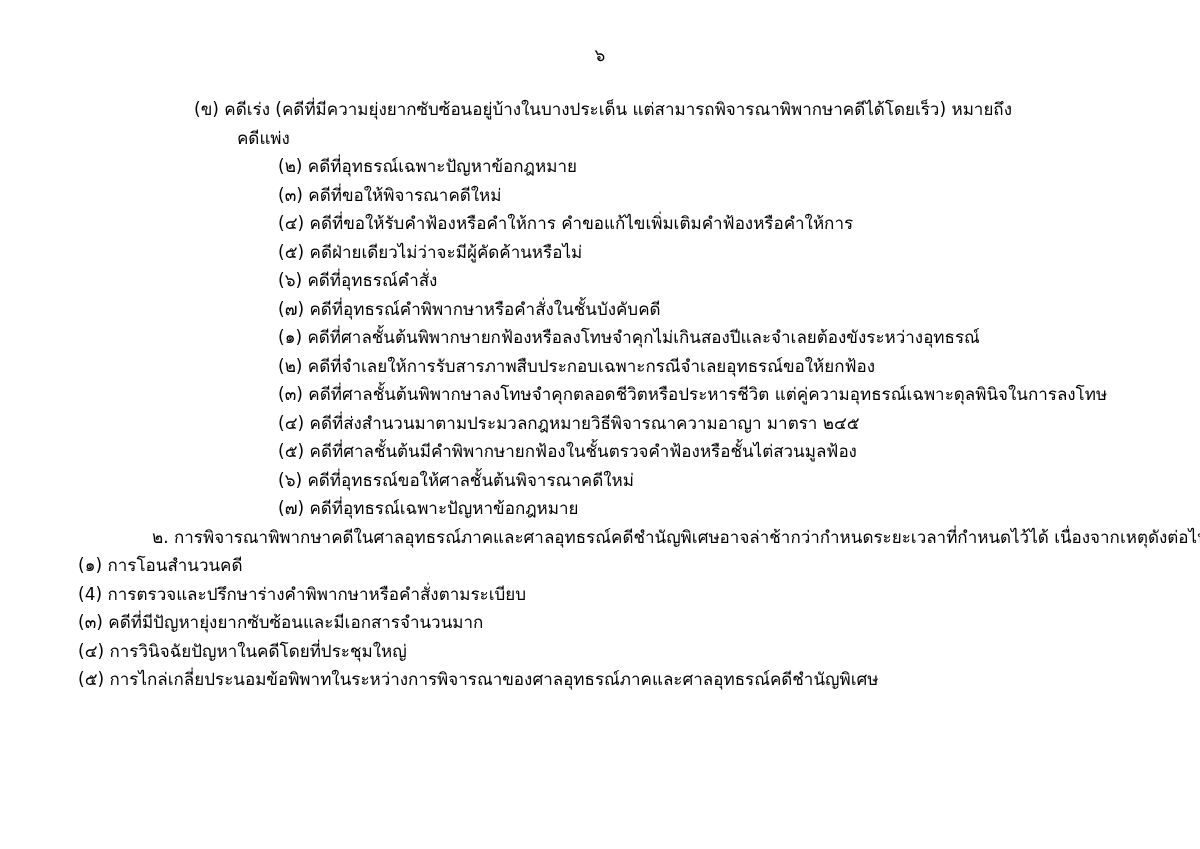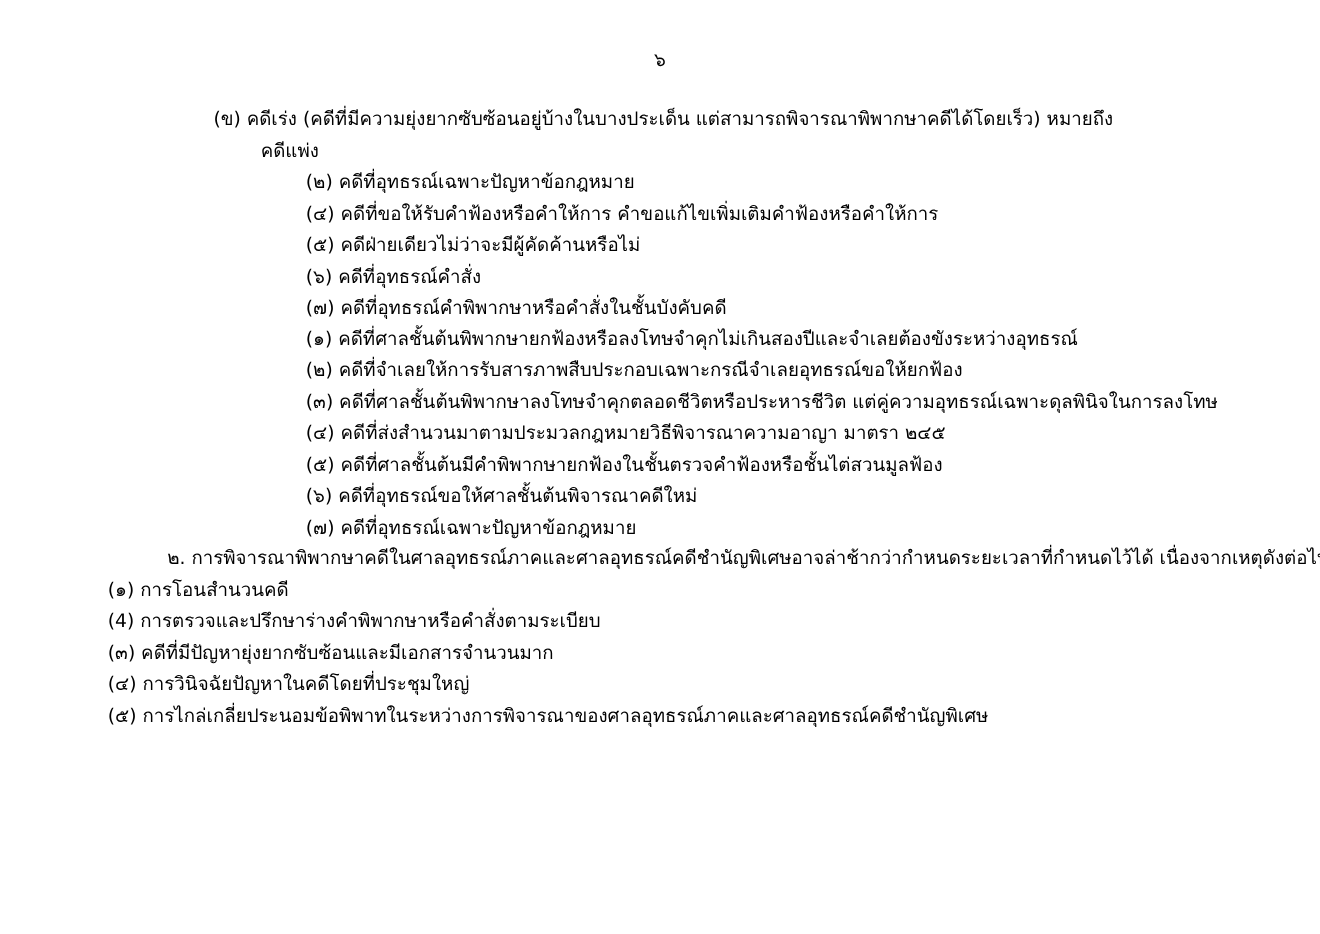--- a/index.html
+++ b/index.html
@@ -35,35 +35,36 @@
     font-size: 17px;
     line-height: 28.5px;
     height: 28.5px;
     white-space: nowrap;
   }
   
   .ind-b   { padding-left: 194px; }  
   .ind-g   { padding-left: 237px; }  
   .ind-i   { padding-left: 278px; }  
   .ind-s2  { padding-left: 152px; }  
-  .ind-s2i { padding-left: 98px; }  
+  .ind-s2i { padding-left: 78px; }  
 </style>
 </head>
 <body>
 
 <div class="page">
 
   <div class="pageno">๖</div>
 
   <div class="content">
 
     <div class="line ind-b">(ข) คดีเร่ง (คดีที่มีความยุ่งยากซับซ้อนอยู่บ้างในบางประเด็น แต่สามารถพิจารณาพิพากษาคดีได้โดยเร็ว) หมายถึง</div>
 
     <div class="line ind-g">คดีแพ่ง</div>
     <div class="line ind-i">(๒) คดีที่อุทธรณ์เฉพาะปัญหาข้อกฎหมาย</div>
+    <div class="line ind-i">(๓) คดีที่ขอให้พิจารณาคดีใหม่</div>
     <div class="line ind-i">(๔) คดีที่ขอให้รับคำฟ้องหรือคำให้การ คำขอแก้ไขเพิ่มเติมคำฟ้องหรือคำให้การ</div>
     <div class="line ind-i">(๕) คดีฝ่ายเดียวไม่ว่าจะมีผู้คัดค้านหรือไม่</div>
     <div class="line ind-i">(๖) คดีที่อุทธรณ์คำสั่ง</div>
     <div class="line ind-i">(๗) คดีที่อุทธรณ์คำพิพากษาหรือคำสั่งในชั้นบังคับคดี</div>
 
     <div class="line ind-i">(๑) คดีที่ศาลชั้นต้นพิพากษายกฟ้องหรือลงโทษจำคุกไม่เกินสองปีและจำเลยต้องขังระหว่างอุทธรณ์</div>
     <div class="line ind-i">(๒) คดีที่จำเลยให้การรับสารภาพสืบประกอบเฉพาะกรณีจำเลยอุทธรณ์ขอให้ยกฟ้อง</div>
     <div class="line ind-i">(๓) คดีที่ศาลชั้นต้นพิพากษาลงโทษจำคุกตลอดชีวิตหรือประหารชีวิต แต่คู่ความอุทธรณ์เฉพาะดุลพินิจในการลงโทษ</div>
     <div class="line ind-i">(๔) คดีที่ส่งสำนวนมาตามประมวลกฎหมายวิธีพิจารณาความอาญา มาตรา ๒๔๕</div>
     <div class="line ind-i">(๕) คดีที่ศาลชั้นต้นมีคำพิพากษายกฟ้องในชั้นตรวจคำฟ้องหรือชั้นไต่สวนมูลฟ้อง</div>

